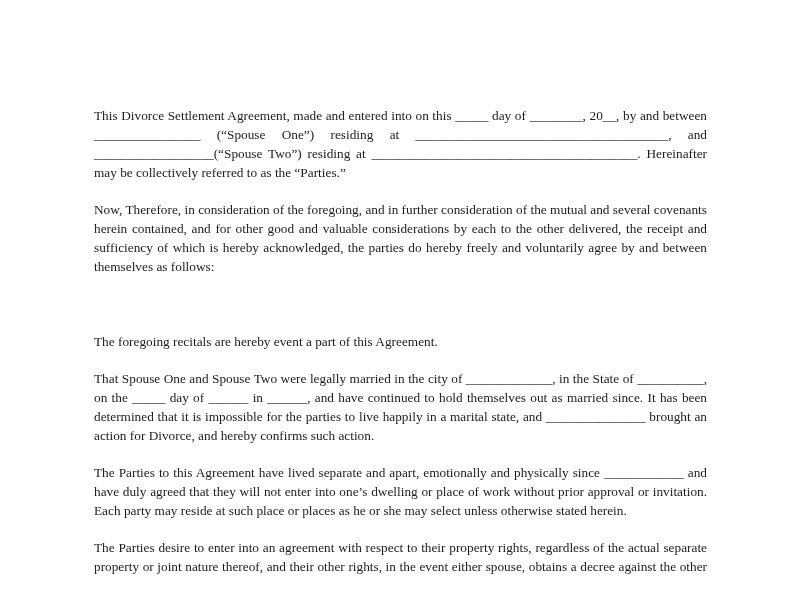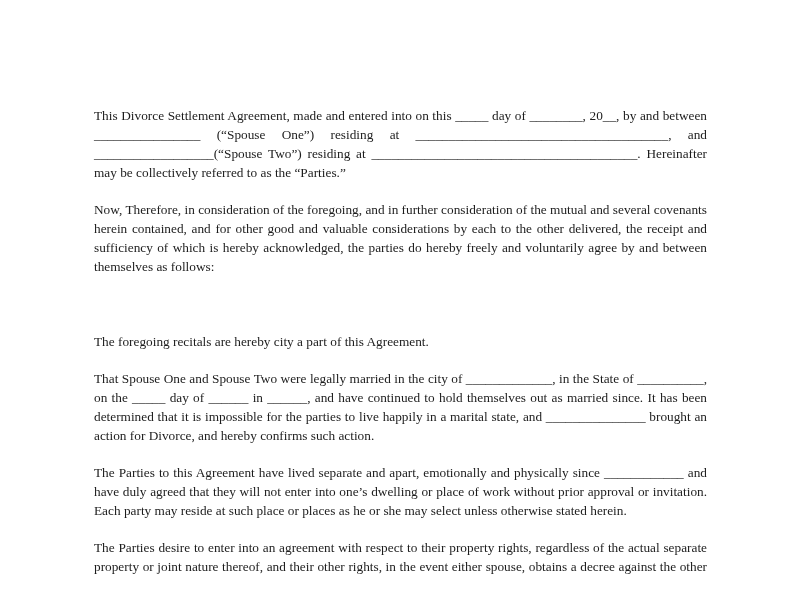--- a/index.html
+++ b/index.html
@@ -82,21 +82,21 @@
 
     <div class="gap-md"></div>
 
     <p class="para">Now, Therefore, in consideration of the foregoing, and in further consideration of the mutual and several covenants herein contained, and for other good and valuable considerations by each to the other delivered, the receipt and sufficiency of which is hereby acknowledged, the parties do hereby freely and voluntarily agree by and between themselves as follows:</p>
 
     <div class="gap-lg"></div>
 
 
     <div class="gap-xl"></div>
 
-    <p class="para">The foregoing recitals are hereby city a part of this Agreement.</p>
+    <p class="para">The foregoing recitals are hereby event a part of this Agreement.</p>
 
     <div class="gap-md"></div>
 
     <p class="para">That Spouse One and Spouse Two were legally married in the city of _____________, in the State of __________, on the _____ day of ______ in ______, and have continued to hold themselves out as married since. It has been determined that it is impossible for the parties to live happily in a marital state, and _______________ brought an action for Divorce, and hereby confirms such action.</p>
 
     <div class="gap-md"></div>
 
     <p class="para">The Parties to this Agreement have lived separate and apart, emotionally and physically since ____________ and have duly agreed that they will not enter into one’s dwelling or place of work without prior approval or invitation. Each party may reside at such place or places as he or she may select unless otherwise stated herein.</p>
 
     <div class="gap-md"></div>

